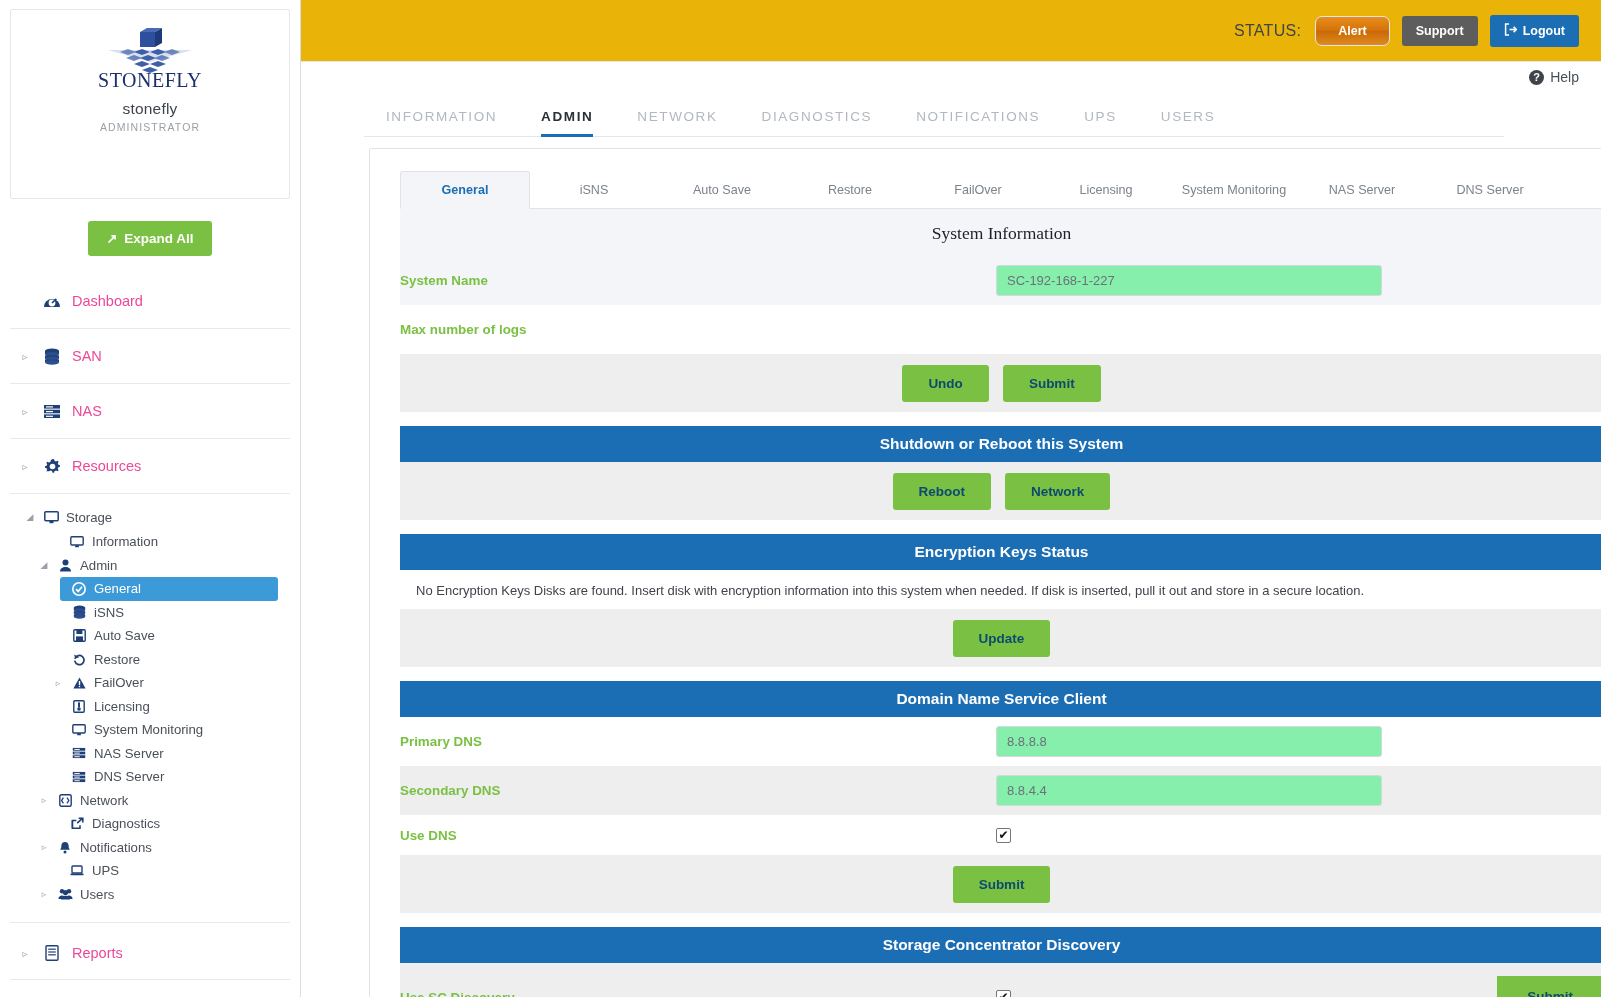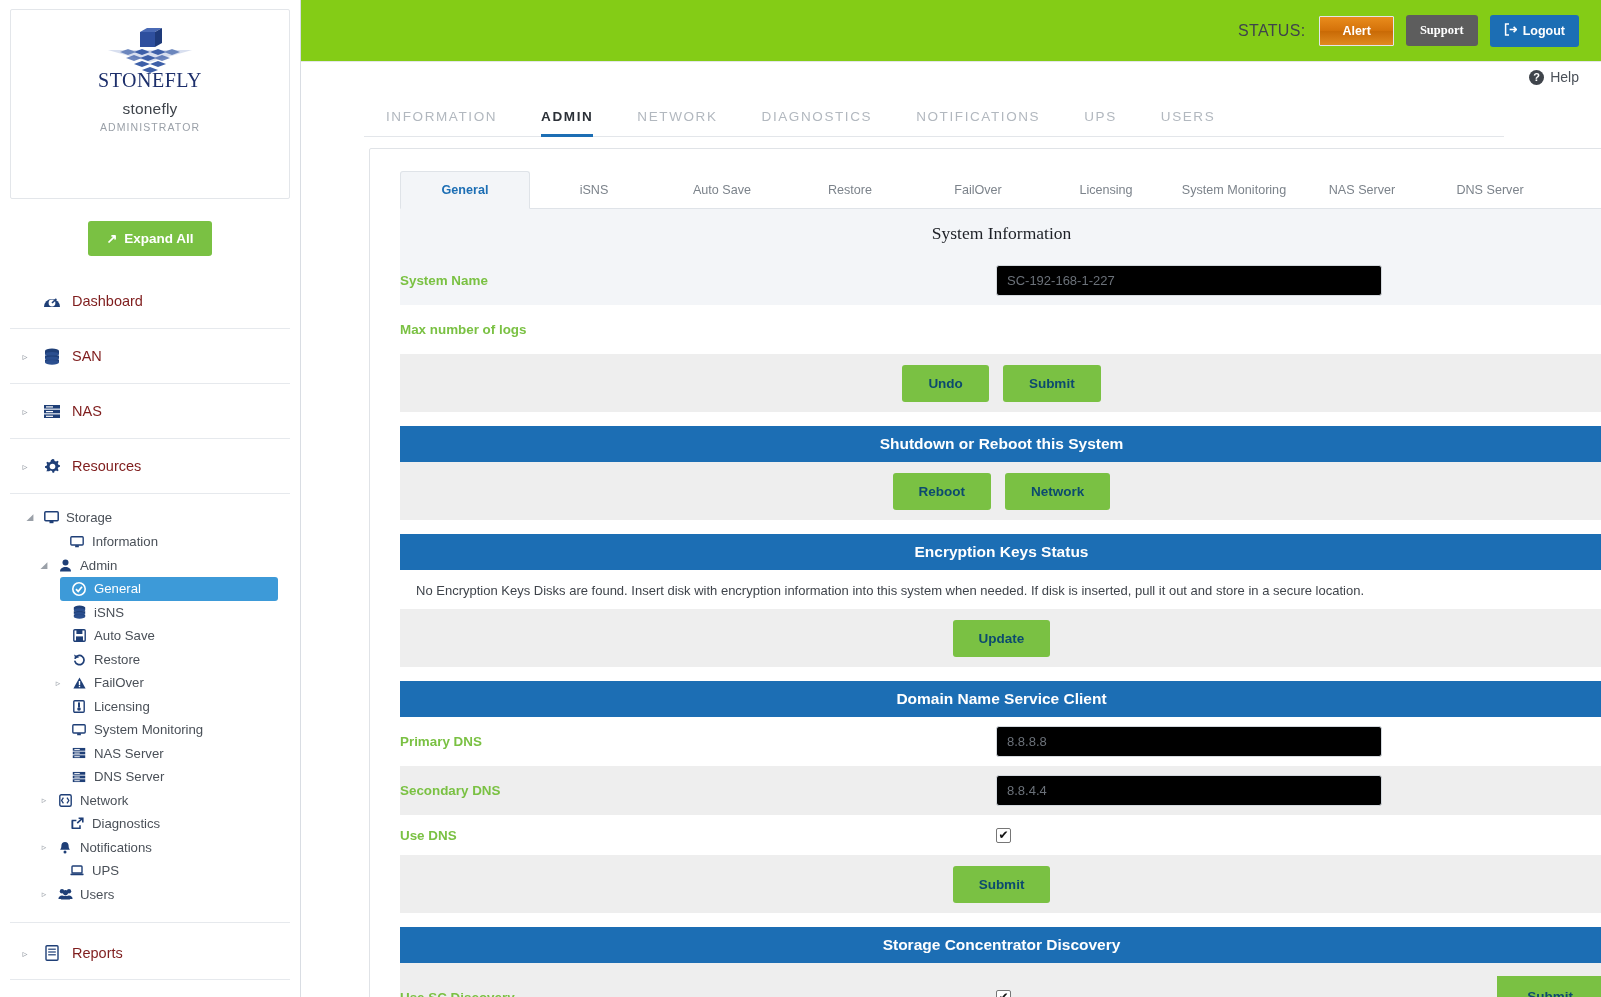--- a/index.html
+++ b/index.html
@@ -52,56 +52,56 @@
   .nav-row {
     display:flex; align-items:center; height: 54px;
     padding-left: 18px; font-size: 14.5px; color: #4a5058;
     cursor: pointer; gap: 9px;
   }
   .nav-row .caret {
     width: 14px; font-size: 10px; color:#9aa0a8; flex:0 0 14px; text-align:center;
   }
   .nav-row .caret.none { visibility: hidden; }
   .nav-row .ico { width: 22px; height:18px; flex:0 0 22px; display:flex; align-items:center; justify-content:center; color:#1f3f77; }
-  .nav-row .lbl { color:#7f1d1d; }
+  .nav-row .lbl { color:#ec4899; }
 
   .tree { padding-bottom: 6px; }
   .tree-row {
     display:flex; align-items:center; height: 23.5px;
     font-size: 13.2px; color:#4a5058; cursor:pointer; gap:6px;
     padding-right:8px; border-radius: 3px;
     margin: 0 10px 0 0;
   }
   .tree-row .caret { width:12px; flex:0 0 12px; font-size:9px; color:#9aa0a8; text-align:center; }
   .tree-row .caret.none { visibility:hidden; }
   .tree-row .ico { width:18px; flex:0 0 18px; display:flex; align-items:center; justify-content:center; color:#1f3f77; }
   .tree-row.sel { background:#3d9ad8; color:#fff; }
   .tree-row.sel .ico { color:#fff; }
   .tree-row.sel .lbl { color:#fff; }
 
   .reports-block { margin-top: 4px; }
 
   
   .main { flex:1; height:997px; position:relative; background:#ffffff; overflow:hidden; }
   .topbar {
-    height: 62px; background:#84cc16; border-bottom:1px solid #e3e6ea;
+    height: 62px; background:#eab308; border-bottom:1px solid #e3e6ea;
     display:flex; align-items:center; justify-content:flex-end; padding-right: 22px; gap: 12px;
   }
   .status-lbl { font-size: 16px; color:#3f444b; letter-spacing:.3px; margin-right:2px; }
   .btn-alert {
     background: linear-gradient(180deg,#e98c1c 0%, #d4720a 48%, #c96a06 52%, #e08a20 100%);
-    color:#fff; border:1px solid #e3e6ea; border-radius:1px;
+    color:#fff; border:1px solid #e3e6ea; border-radius:7px;
     font-size:12.5px; font-weight:bold; padding: 7px 22px; cursor:pointer;
     font-family:"Liberation Sans", sans-serif;
     text-align:center;
   }
   .btn-support {
     background:#5d5d5d; color:#fff; border:none; border-radius:3px;
     font-size:12.5px; font-weight:bold; padding: 8px 14px; cursor:pointer;
-    font-family:Liberation Serif, serif;
+    font-family:Liberation Sans, sans-serif;
     text-align:center;
   }
   .btn-logout {
     background:#1c6eb4; color:#fff; border:none; border-radius:3px;
     font-size:12.5px; font-weight:bold; padding: 8px 14px; cursor:pointer;
     display:flex; align-items:center; gap:6px;
     font-family:"Liberation Sans", sans-serif;
   }
   .helprow { height: 30px; display:flex; justify-content:flex-end; align-items:center; padding-right: 22px; }
   .help-link { display:flex; align-items:center; gap:6px; color:#4a5058; font-size:14px; cursor:pointer; }
@@ -150,21 +150,21 @@
   }
   .row.gray { background:#f3f5f8; }
   .row.light { background:#ffffff; }
   .row.gray2 { background:#eeeeee; }
   .row-lbl {
     width: 596px; text-align:left; padding-right: 18px;
     font-size: 13.4px; color:#7ac143; font-weight:bold;
   }
   .inp {
     width: 386px; height: 31px; border:1px solid #d4d9de; border-radius:3px;
-    background:#000000; font-size:13px; color:#6b7179; padding: 0 10px;
+    background:#86efac; font-size:13px; color:#6b7179; padding: 0 10px;
     font-family:"Liberation Sans", sans-serif;
   }
   .btnrow { display:flex; justify-content:center; align-items:center; gap: 14px; min-height:58px; }
   .gbtn {
     background:#7ac143; color:#0c4a6e; border:none; border-radius:3px;
     font-size:13.5px; font-weight:bold; padding: 11px 26px; cursor:pointer;
     font-family:"Liberation Sans", sans-serif;
   }
   .bluehdr {
     background:#1c6eb4; color:#fff; text-align:center;

